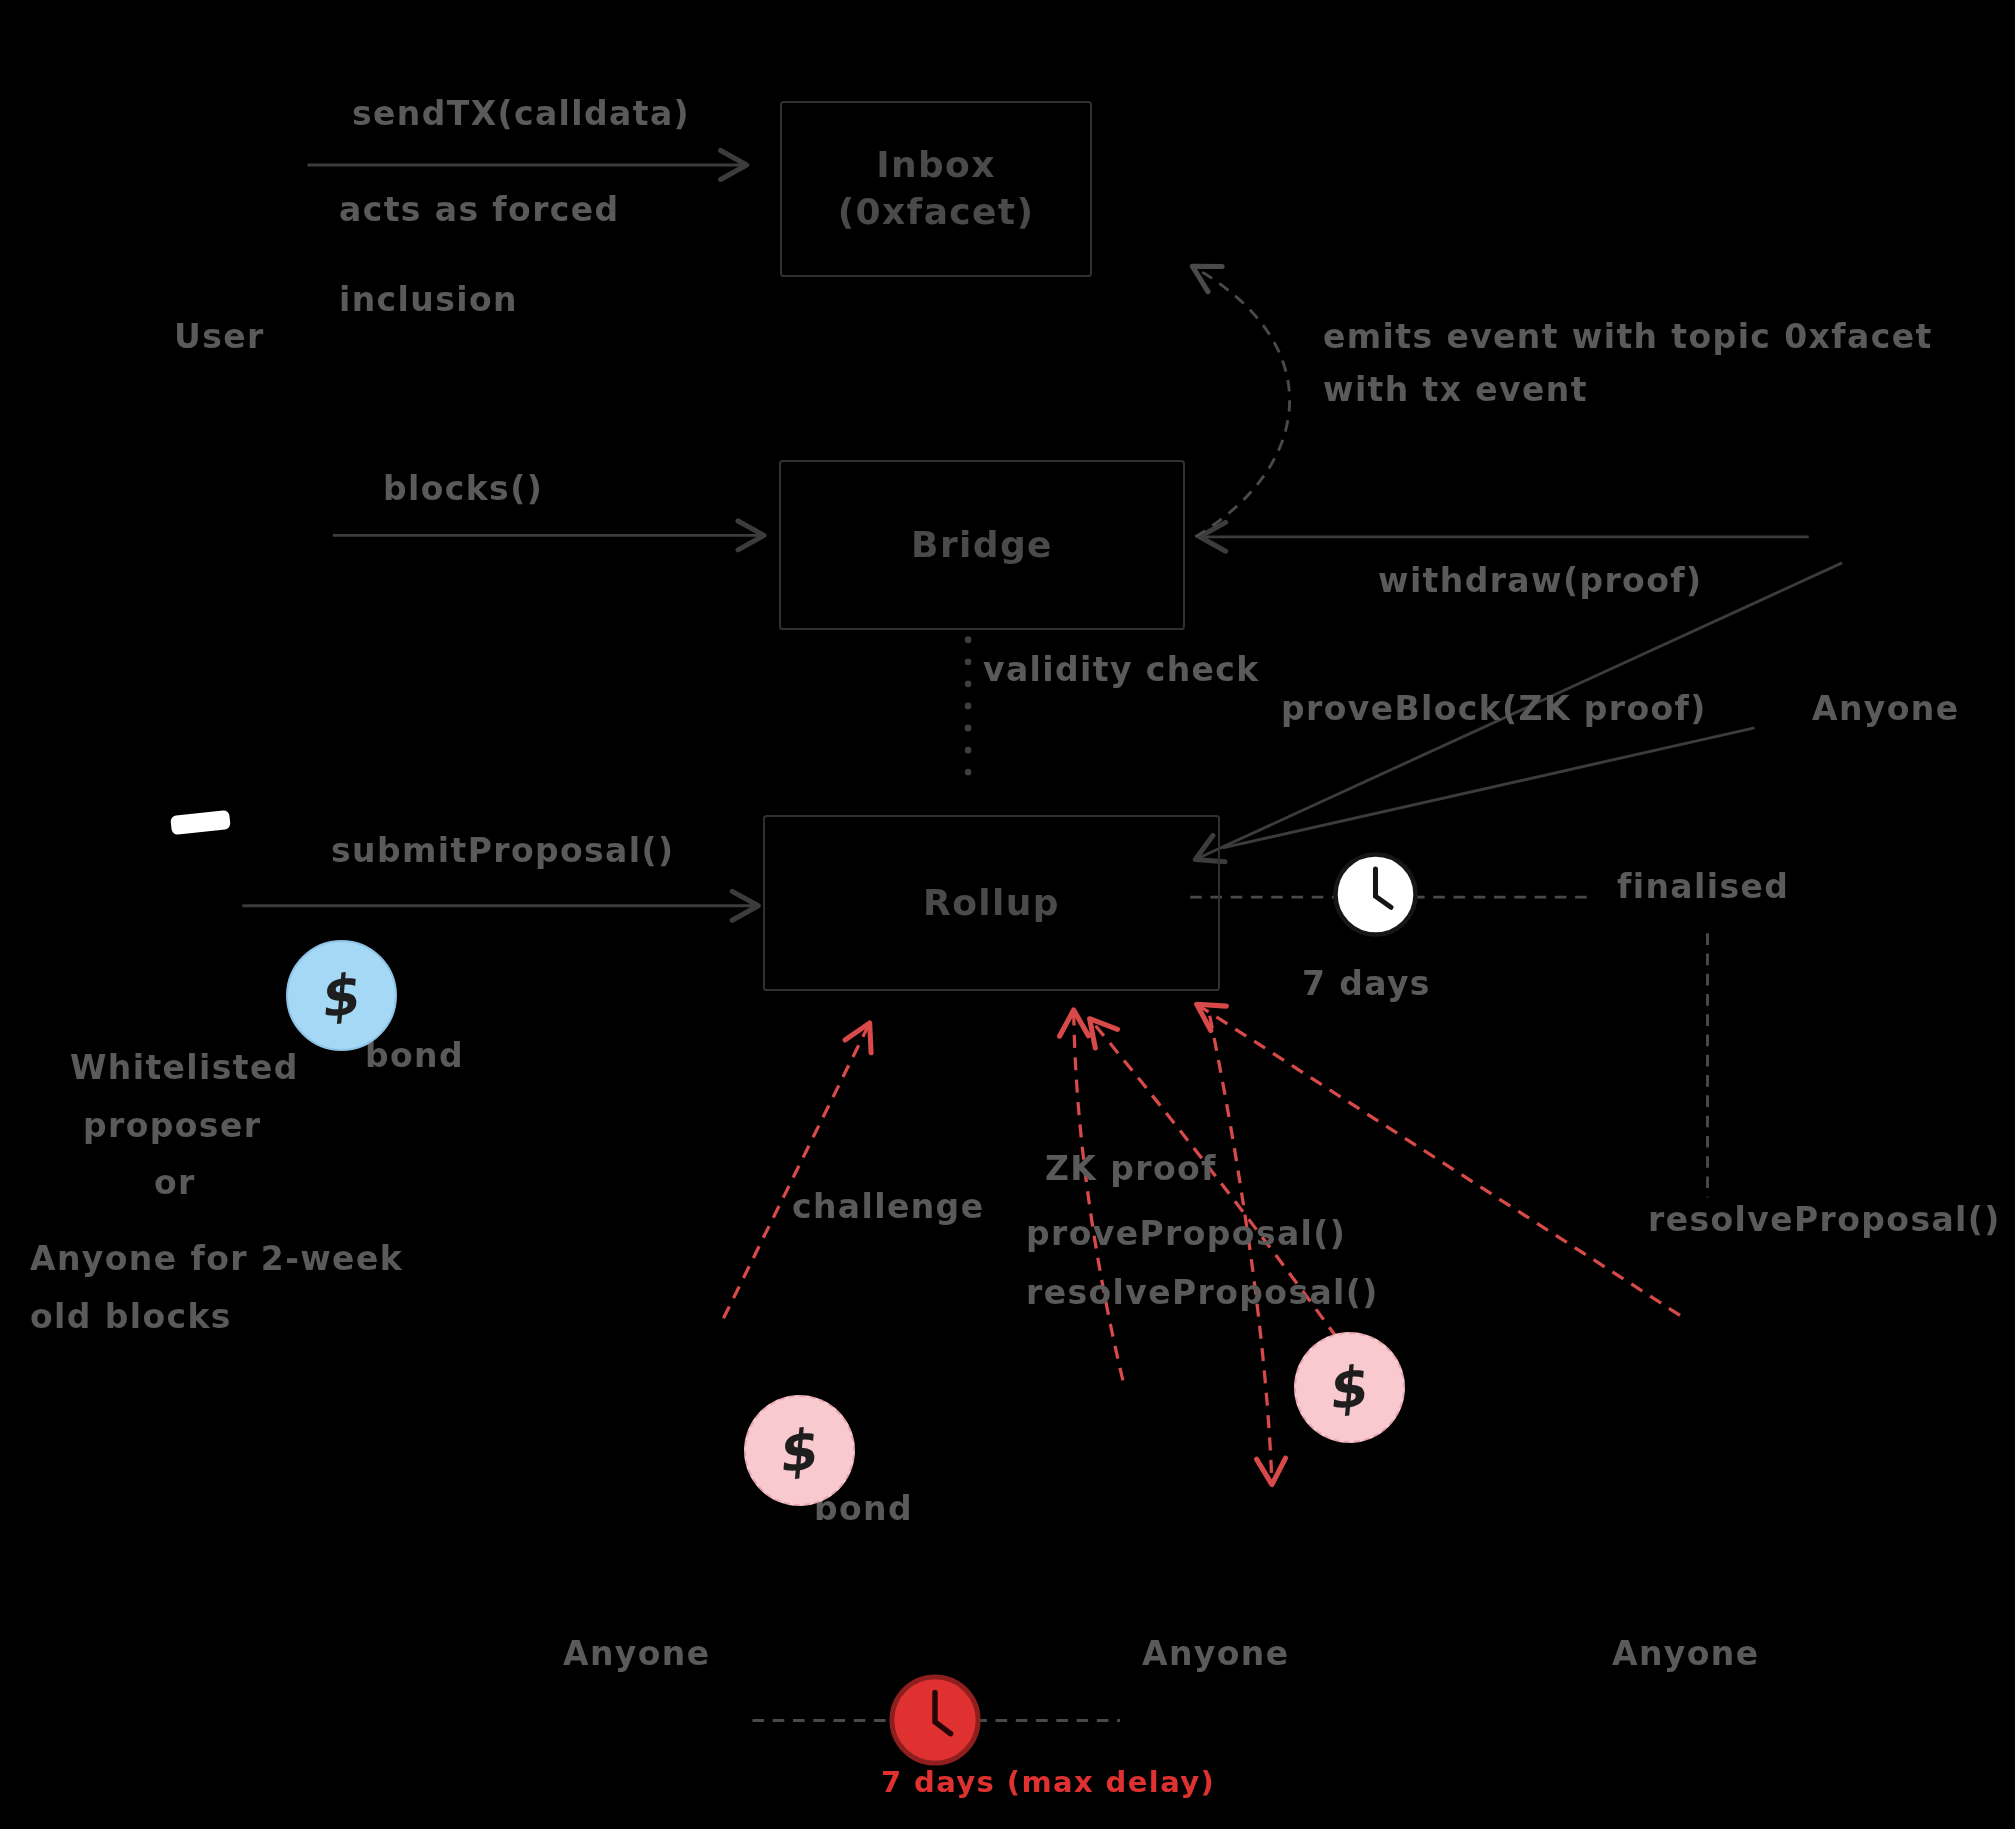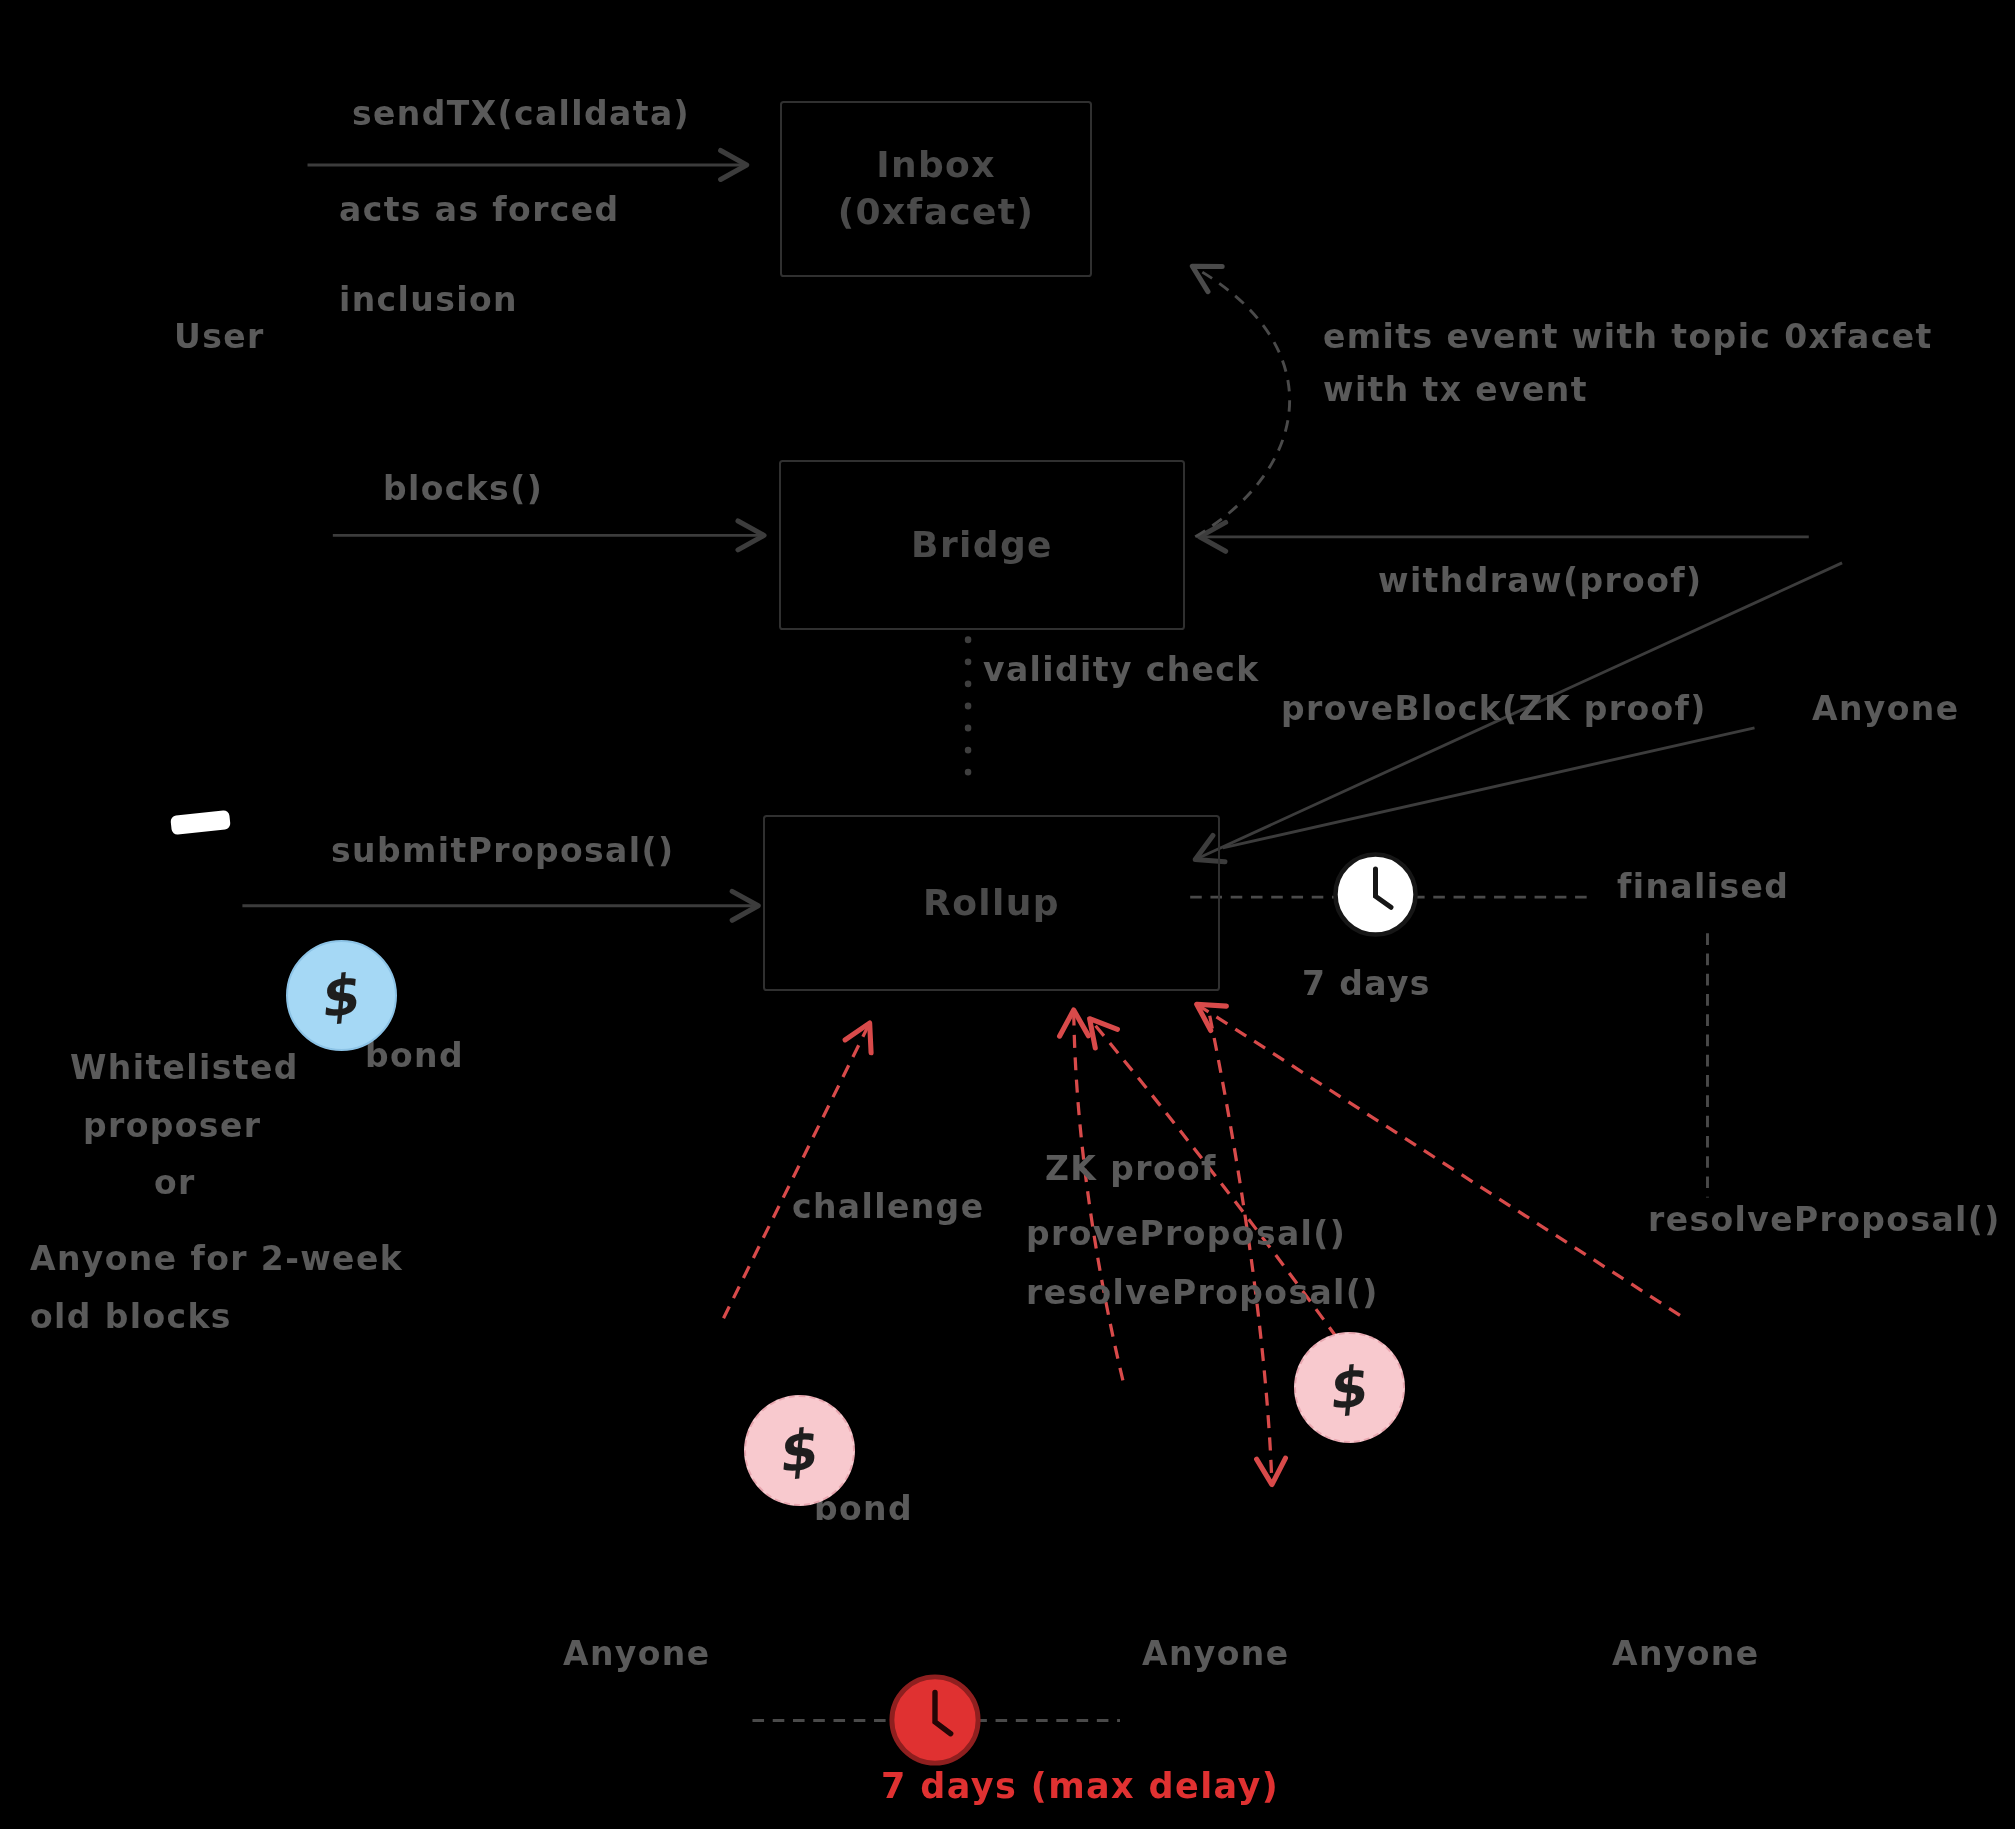--- a/index.html
+++ b/index.html
@@ -15,21 +15,21 @@
   svg.layer { position:absolute; left:0; top:0; width:2015px; height:1829px; }
 
   .lbl {
     position:absolute;
     color:#5a5a5a;
     font-size:33px;
     letter-spacing:1.4px;
     white-space:nowrap;
     line-height:1.2;
   }
-  .lbl.red { color:#e03131; font-size:35px; }
+  .lbl.red { color:#e03131; font-size:29px; }
 
   .node {
     position:absolute;
     border:2.9px solid #303030;
     border-radius:3.6px;
     background:transparent;
     display:flex; flex-direction:column;
     align-items:center; justify-content:center;
     color:#4a4a4a;
     font-size:36px;

